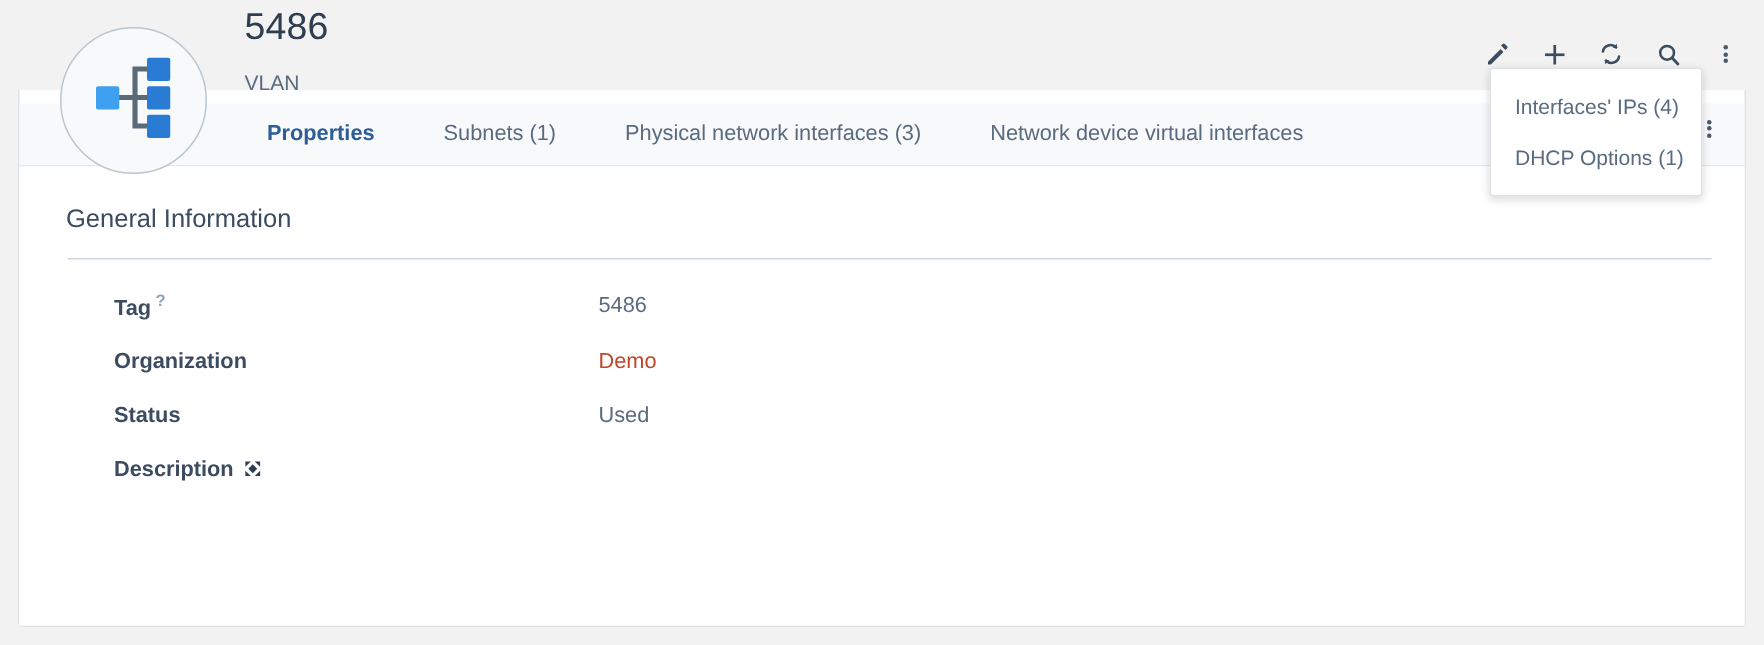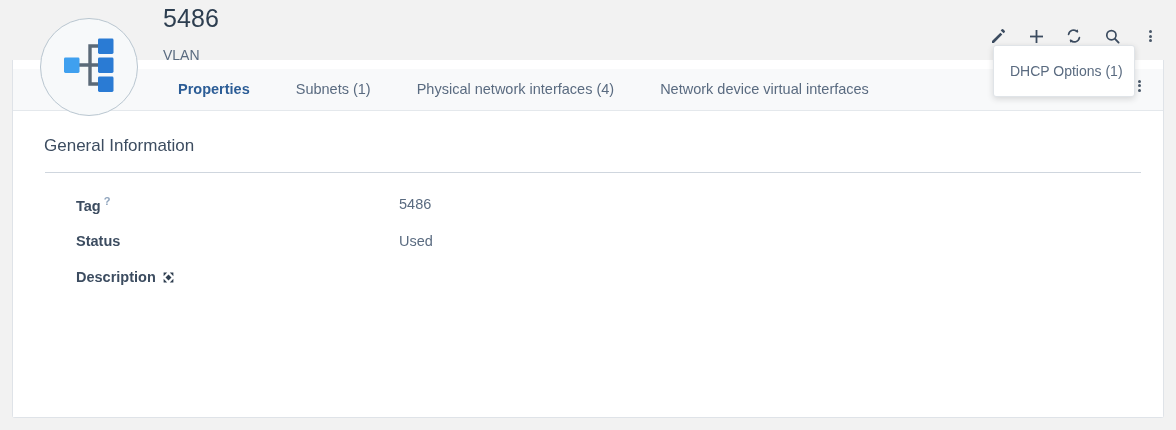--- a/index.html
+++ b/index.html
@@ -309,21 +309,21 @@
       <rect x="38" y="39.5" width="15.5" height="15.5" rx="1.4" fill="#2a7bd4"></rect>
     </svg>
   </span>
 </div>
 
 <div id="main-card">
 
   <div id="tab-bar">
     <div class="tab-item active first">Properties</div>
     <div class="tab-item">Subnets (1)</div>
-    <div class="tab-item">Physical network interfaces (4)</div>
+    <div class="tab-item">Physical network interfaces (3)</div>
     <div class="tab-item">Network device virtual interfaces</div>
   </div>
 
   <div id="tab-overflow-btn">
     <span>
       <div class="kebab-dot"></div>
       <div class="kebab-dot"></div>
       <div class="kebab-dot"></div>
     </span>
   </div>
@@ -336,20 +336,28 @@
     <table id="properties-table">
       <tbody>
         <tr>
           <td class="prop-label">
             <span>Tag</span><span class="help-marker">?</span>
           </td>
           <td class="prop-value">5486</td>
         </tr>
 
 
+        <tr>
+          <td class="prop-label">
+            <span>Organization</span>
+          </td>
+          <td class="prop-value">
+            <span class="value-link">Demo</span>
+          </td>
+        </tr>
 
         <tr>
           <td class="prop-label">
             <span>Status</span>
           </td>
           <td class="prop-value">Used</td>
         </tr>
 
 
         <tr>
@@ -366,14 +374,15 @@
           </td>
           <td class="prop-value"></td>
         </tr>
       </tbody>
     </table>
 
   </div>
 </div>
 
 <div id="tab-dropdown-menu">
+  <div class="dropdown-item">Interfaces' IPs (4)</div>
   <div class="dropdown-item">DHCP Options (1)</div>
 </div>
 
 </body></html>

